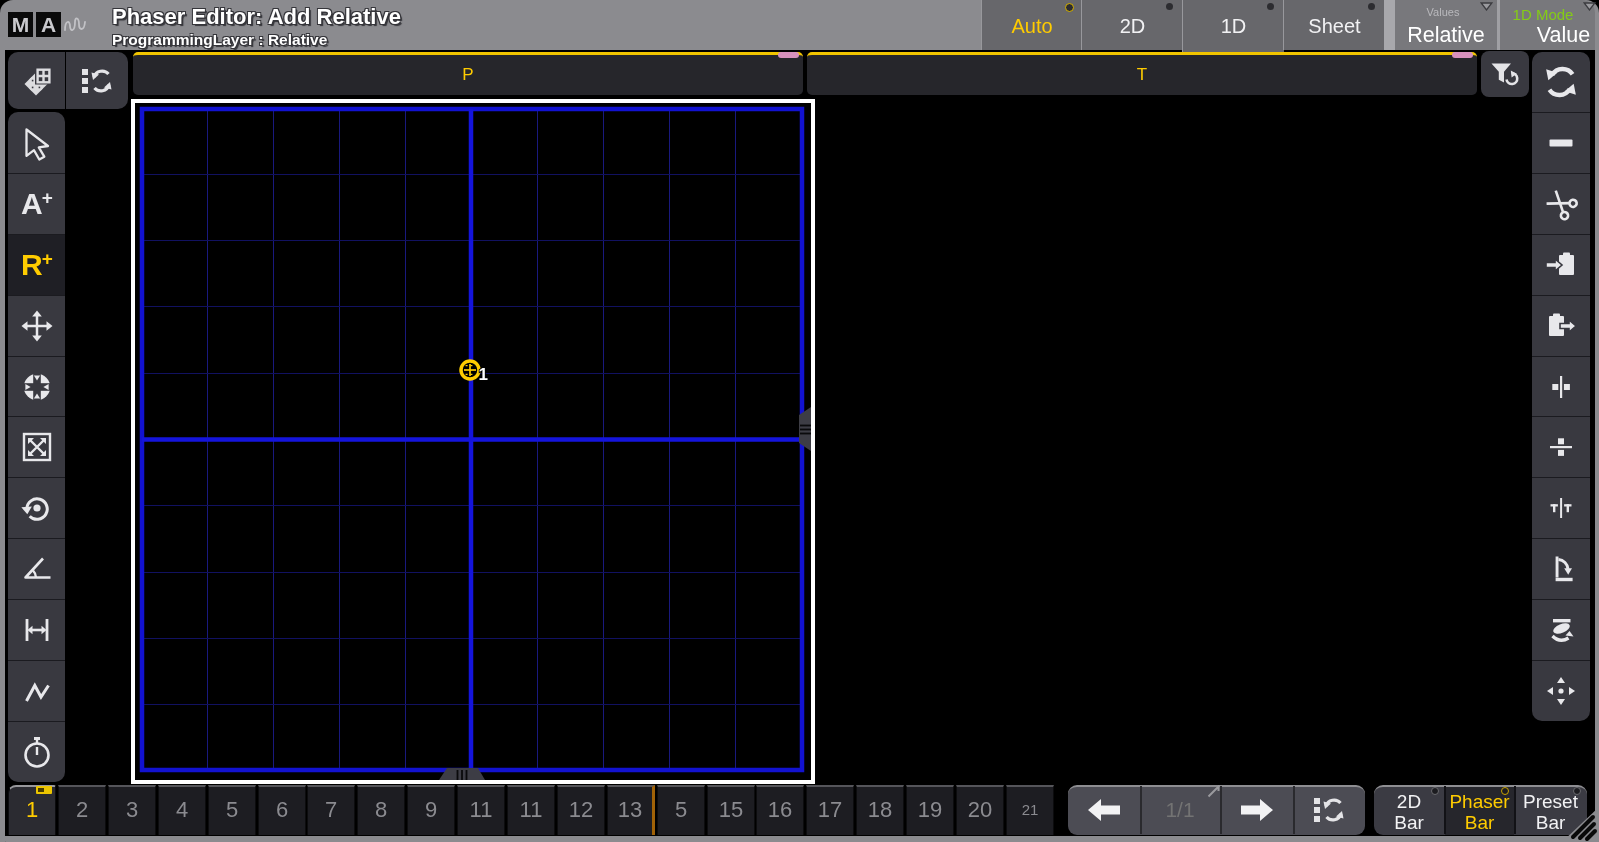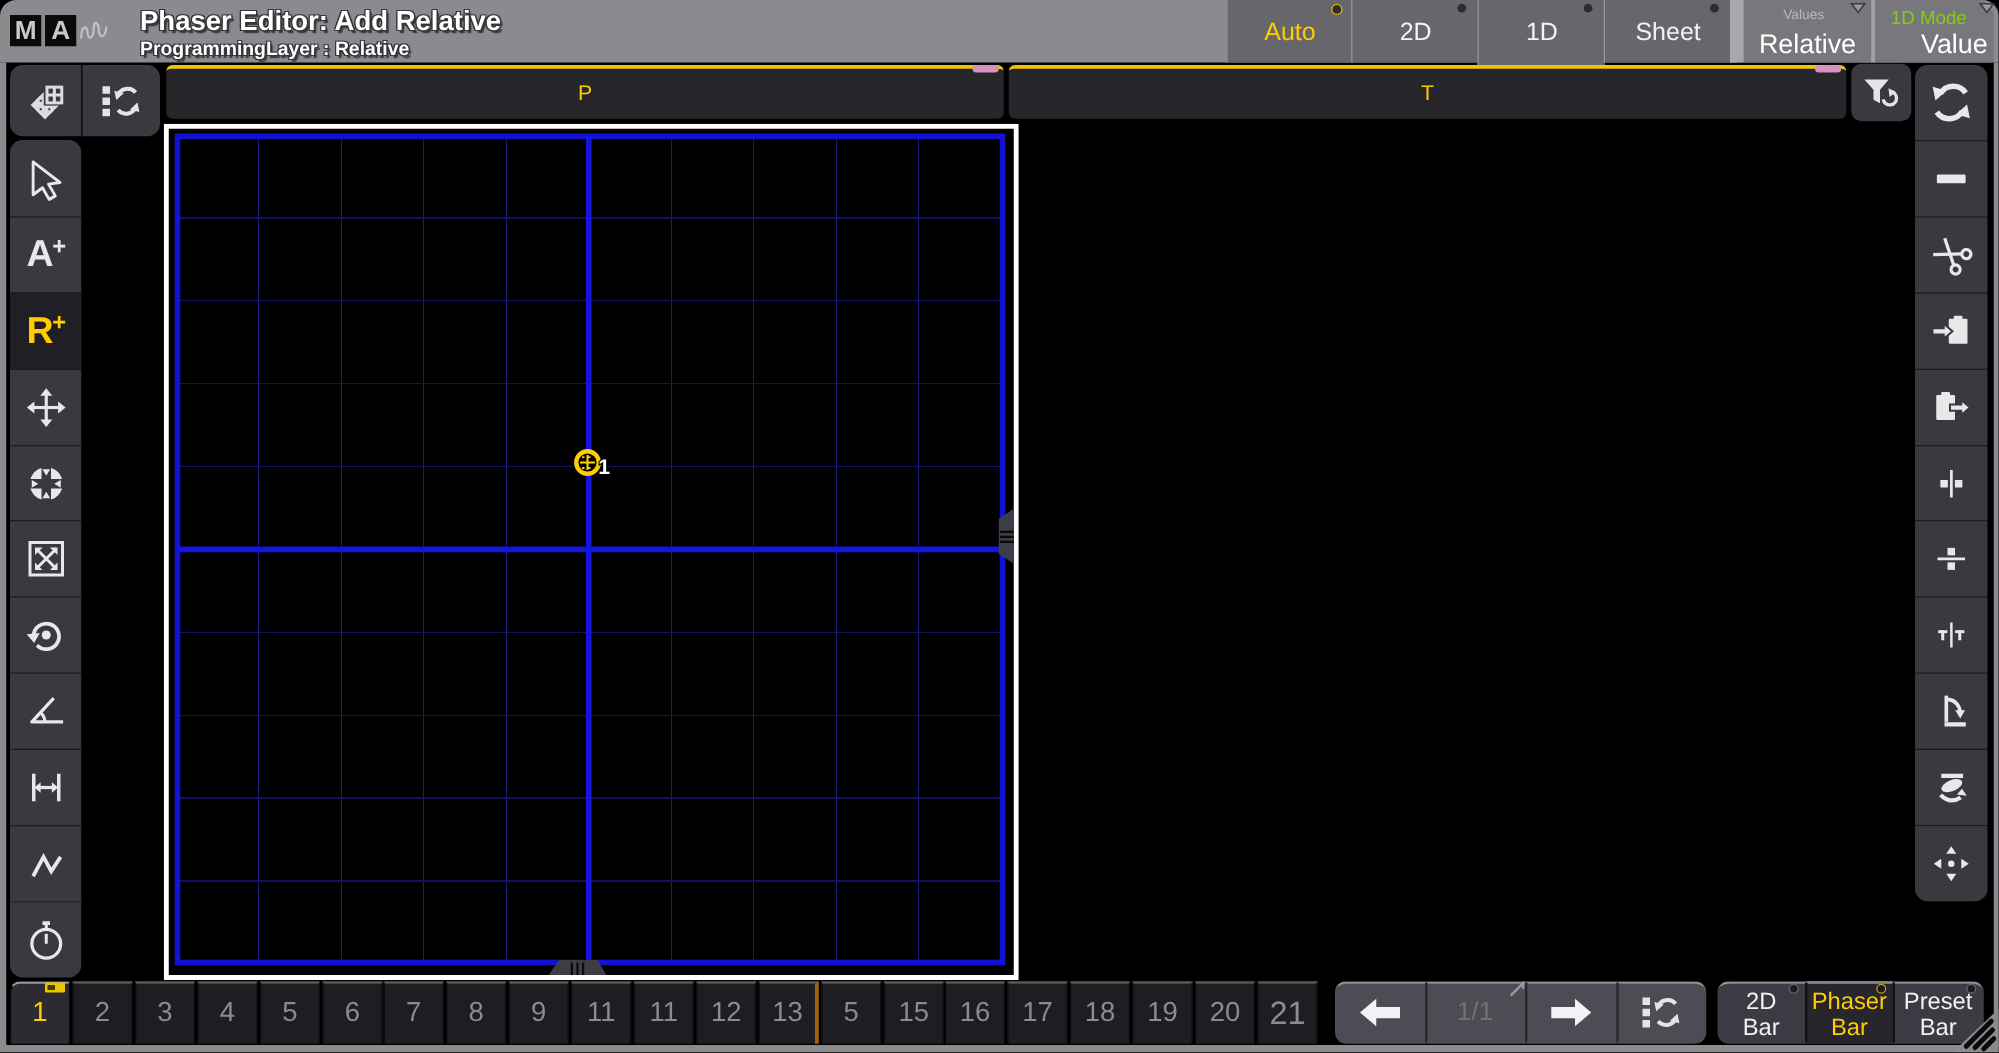--- a/index.html
+++ b/index.html
@@ -301,21 +301,21 @@
 <div class="abs" style="left:507px;top:785px;width:48px;height:50px;background:#1d1d22;border-top:2px solid #55555a;border-left:1px solid #0c0c0e;border-right:1px solid #0c0c0e;box-sizing:border-box;color:#8b8b90;font-size:22px;text-align:center;line-height:46px;">11</div>
 <div class="abs" style="left:557px;top:785px;width:48px;height:50px;background:#1d1d22;border-top:2px solid #55555a;border-left:1px solid #0c0c0e;border-right:1px solid #0c0c0e;box-sizing:border-box;color:#8b8b90;font-size:22px;text-align:center;line-height:46px;">12</div>
 <div class="abs" style="left:607px;top:785px;width:48px;height:50px;background:#1d1d22;border-top:2px solid #55555a;border-left:1px solid #0c0c0e;border-right:3px solid #a16207;box-sizing:border-box;color:#8b8b90;font-size:22px;text-align:center;line-height:46px;">13</div>
 <div class="abs" style="left:657px;top:785px;width:48px;height:50px;background:#1d1d22;border-top:2px solid #55555a;border-left:1px solid #0c0c0e;border-right:1px solid #0c0c0e;box-sizing:border-box;color:#8b8b90;font-size:22px;text-align:center;line-height:46px;">5</div>
 <div class="abs" style="left:707px;top:785px;width:48px;height:50px;background:#1d1d22;border-top:2px solid #55555a;border-left:1px solid #0c0c0e;border-right:1px solid #0c0c0e;box-sizing:border-box;color:#8b8b90;font-size:22px;text-align:center;line-height:46px;">15</div>
 <div class="abs" style="left:756px;top:785px;width:48px;height:50px;background:#1d1d22;border-top:2px solid #55555a;border-left:1px solid #0c0c0e;border-right:1px solid #0c0c0e;box-sizing:border-box;color:#8b8b90;font-size:22px;text-align:center;line-height:46px;">16</div>
 <div class="abs" style="left:806px;top:785px;width:48px;height:50px;background:#1d1d22;border-top:2px solid #55555a;border-left:1px solid #0c0c0e;border-right:1px solid #0c0c0e;box-sizing:border-box;color:#8b8b90;font-size:22px;text-align:center;line-height:46px;">17</div>
 <div class="abs" style="left:856px;top:785px;width:48px;height:50px;background:#1d1d22;border-top:2px solid #55555a;border-left:1px solid #0c0c0e;border-right:1px solid #0c0c0e;box-sizing:border-box;color:#8b8b90;font-size:22px;text-align:center;line-height:46px;">18</div>
 <div class="abs" style="left:906px;top:785px;width:48px;height:50px;background:#1d1d22;border-top:2px solid #55555a;border-left:1px solid #0c0c0e;border-right:1px solid #0c0c0e;box-sizing:border-box;color:#8b8b90;font-size:22px;text-align:center;line-height:46px;">19</div>
 <div class="abs" style="left:956px;top:785px;width:48px;height:50px;background:#1d1d22;border-top:2px solid #55555a;border-left:1px solid #0c0c0e;border-right:1px solid #0c0c0e;box-sizing:border-box;color:#8b8b90;font-size:22px;text-align:center;line-height:46px;">20</div>
-<div class="abs" style="left:1006px;top:785px;width:48px;height:50px;background:#1d1d22;border-top:2px solid #55555a;border-left:1px solid #0c0c0e;border-right:1px solid #0c0c0e;box-sizing:border-box;color:#8b8b90;font-size:26px;text-align:center;line-height:46px;">21</div>
+<div class="abs" style="left:1006px;top:785px;width:48px;height:50px;background:#1d1d22;border-top:2px solid #55555a;border-left:1px solid #0c0c0e;border-right:1px solid #0c0c0e;box-sizing:border-box;color:#8b8b90;font-size:15px;text-align:center;line-height:46px;">21</div>
 <div class="abs" style="left:36px;top:786px;width:16px;height:8px;background:#ecc500;border-radius:1px;"></div>
 <div class="abs" style="left:38px;top:788px;width:6px;height:4px;background:#4a3d00;"></div>
 <div class="abs" style="left:1068px;top:785px;width:297px;height:50px;background:#4c4c54;border-radius:9px;border-top:2px solid #8e8e92;box-sizing:border-box;"></div>
 <div class="abs" style="left:1140px;top:786px;width:2px;height:48px;background:#2a2a2e;"></div>
 <div class="abs" style="left:1220px;top:786px;width:2px;height:48px;background:#2a2a2e;"></div>
 <div class="abs" style="left:1293px;top:786px;width:2px;height:48px;background:#2a2a2e;"></div>
 <div class="abs" style="left:1068px;top:785px;width:72px;height:50px;">
     <svg class="ic" width="40" height="32" viewBox="0 0 40 32">
       <path d="M4 16 L17 5 L17 11.5 L36 11.5 L36 20.5 L17 20.5 L17 27 Z" fill="#f2f2f4"></path>
     </svg>

